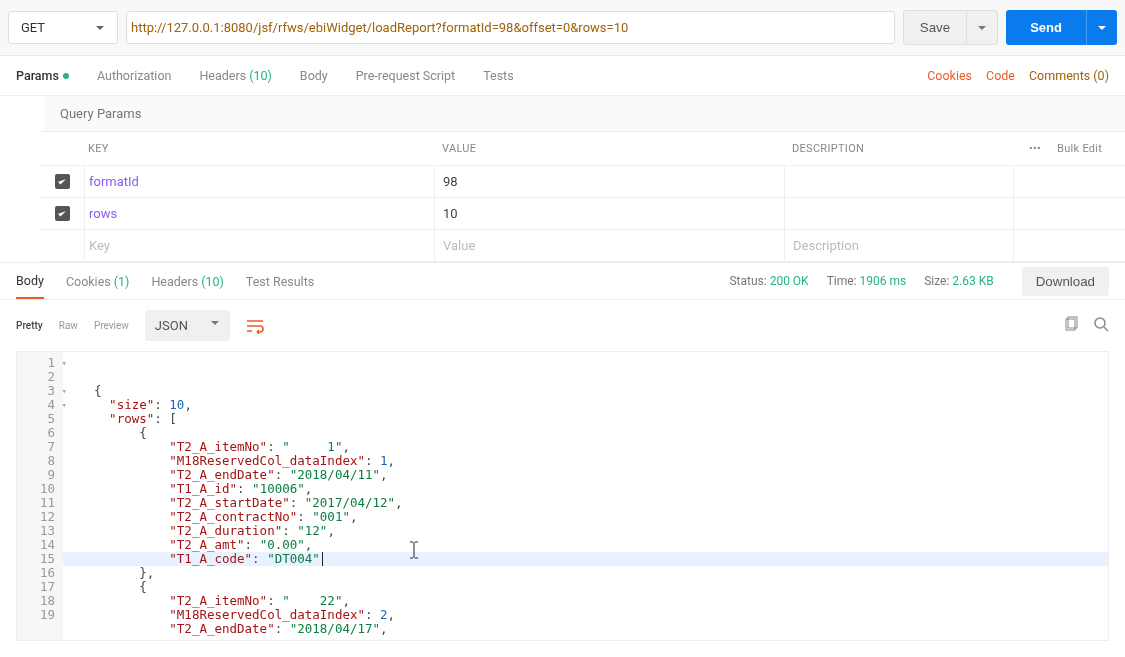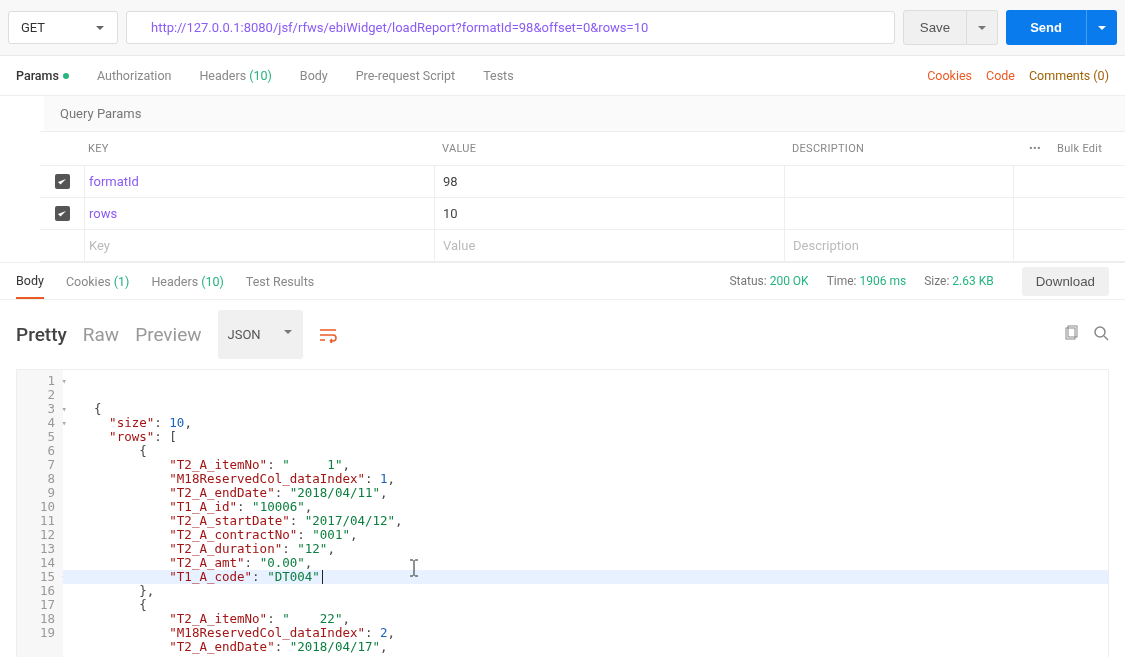--- a/index.html
+++ b/index.html
@@ -1,20 +1,20 @@
 <!DOCTYPE html>
 <html><head>
 <meta charset="utf-8">
 <style>
 * { box-sizing: border-box; margin: 0; padding: 0; }
 body { font-family: -apple-system, BlinkMacSystemFont, "Segoe UI", Roboto, Arial, sans-serif; font-size: 13px; color: #333; background: #fff; width: 1125px; }
 .request-bar { display: flex; padding: 10px 8px; gap: 8px; background: #f8f8f8; border-bottom: 1px solid #e8e8e8; align-items: center; }
 .method-select { display: flex; align-items: center; justify-content: space-between; background: #fff; border: 1px solid #ddd; border-radius: 3px; padding: 8px 12px; width: 110px; cursor: pointer; }
 .method-select svg { fill: #666; }
-.url-input { flex: 1; background: #fff; border: 1px solid #ddd; border-radius: 3px; padding: 8px 24px; color: #8b5cf6; }
+.url-input { flex: 1; background: #fff; border: 1px solid #ddd; border-radius: 3px; padding: 8px 4px; color: #a16207; }
 .btn-group { display: flex; }
 .btn-send { background: #097bed; color: #fff; border: none; padding: 10px 24px; font-weight: 600; font-size: 13px; border-top-left-radius: 3px; border-bottom-left-radius: 3px; cursor: pointer; }
 .btn-send-more { background: #097bed; border: none; border-left: 1px solid rgba(255,255,255,0.25); padding: 10px 10px; border-top-right-radius: 3px; border-bottom-right-radius: 3px; cursor: pointer; display:flex; align-items:center; }
 .btn-send-more svg { fill: #fff; }
 .btn-save { background: #f0f0f0; color: #555; border: 1px solid #ddd; padding: 9px 16px; border-top-left-radius:3px;border-bottom-left-radius:3px; cursor:pointer; }
 .btn-save-more { background: #f0f0f0; border: 1px solid #ddd; border-left:none; padding: 9px 10px; border-top-right-radius:3px;border-bottom-right-radius:3px; cursor:pointer; display:flex;align-items:center;}
 .btn-save-more svg { fill: #777; }
 
 .tabs-row { display:flex; justify-content:space-between; padding: 0 16px; border-bottom: 1px solid #eee; height: 40px; align-items: stretch; }
 .tabs { display:flex; gap: 28px; }
@@ -52,23 +52,23 @@
 .rtabs { display:flex; gap:22px; }
 .rtab { display:flex; align-items:center; color:#888; font-size:12.5px; cursor:pointer; }
 .rtab.active { color:#333; border-bottom:2px solid #eb5b25; }
 .rtab .cnt { color:#26b47f; margin-left:3px; }
 .resp-meta { display:flex; align-items:center; gap:18px; font-size:12px; color:#777; }
 .resp-meta .val { color:#26b47f; cursor:pointer; }
 .btn-dl { background:#f0f0f0; border:none; padding:7px 14px; border-radius:3px; color:#555; cursor:pointer; margin-left:10px; }
 
 .viewer-bar { display:flex; align-items:center; padding:10px 16px; gap:14px; justify-content:space-between; }
 .vleft { display:flex; align-items:center; gap:16px; }
-.vtab { color:#999; font-size:19px; cursor:pointer; }
+.vtab { color:#999; font-size:10px; cursor:pointer; }
 .vtab.active { color:#444; font-weight:500; }
-.fmt-select { display:flex; align-items:flex-start; gap:22px; background:#f0f0f0; padding:17px 10px; border-radius:3px; cursor:pointer; color:#555; }
+.fmt-select { display:flex; align-items:flex-start; gap:22px; background:#f0f0f0; padding:8px 10px; border-radius:3px; cursor:pointer; color:#555; }
 .fmt-select svg { fill:#777; }
 .wrap-btn { display:flex; align-items:center; cursor:pointer; }
 .wrap-btn svg { stroke:#eb5b25; fill:none; stroke-width:1.5; }
 .vright { display:flex; gap:14px; align-items:center; }
 .vicon { cursor:pointer; }
 .vicon svg { fill:#888; }
 
 .code-viewer { border-top:1px solid #eee; display:flex; font-family: Consolas, Menlo, monospace; font-size:12.5px; margin:0 16px 16px; border:1px solid #eee; }
 .gutter { width:46px; background:#f7f7f7; text-align:right; color:#999; padding:4px 8px 4px 0; user-select:none; line-height:14px; }
 .gutter .ln { height:14px; }

